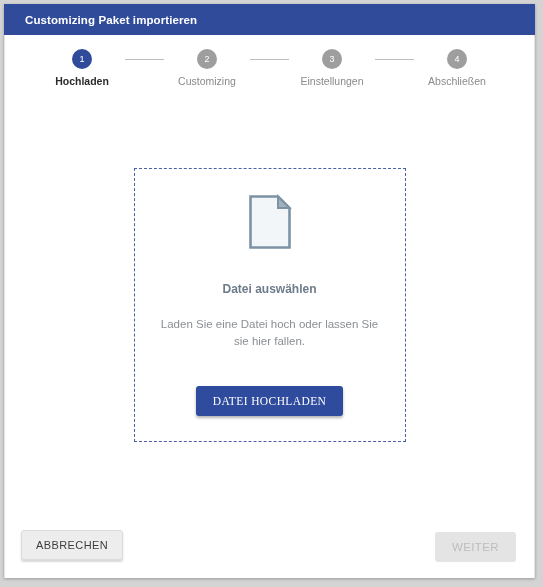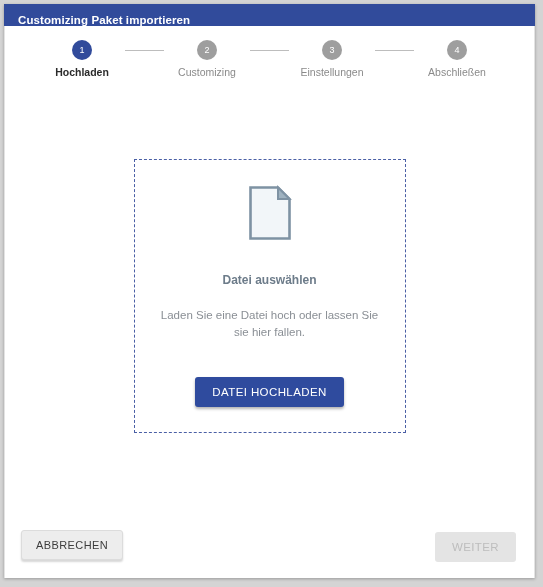--- a/index.html
+++ b/index.html
@@ -22,26 +22,26 @@
     width: 531px;
     height: 574px;
     background: #ffffff;
     box-sizing: border-box;
     box-shadow: 0 1px 3px rgba(0,0,0,0.28);
     display: flex;
     flex-direction: column;
   }
 
   #title-bar {
-    height: 22px;
+    height: 31px;
     background: #314b9b;
     color: #ffffff;
     display: flex;
-    align-items: flex-end;
-    padding-left: 14px;
+    align-items: center;
+    padding-left: 21px;
     flex: 0 0 auto;
   }
   #title-bar .title-text {
     font-size: 11.5px;
     font-weight: bold;
     letter-spacing: 0.1px;
   }
 
   #dialog-body {
     flex: 1 1 auto;
@@ -142,21 +142,21 @@
     margin-bottom: 28px;
   }
 
   #upload-button {
     background: #2f4b9e;
     color: #ffffff;
     border: none;
     border-radius: 3px;
     padding: 9px 17px;
     font-size: 11.5px;
-    font-family: Liberation Sans, sans-serif;
+    font-family: Liberation Serif, serif;
     letter-spacing: 0.4px;
     cursor: pointer;
     box-shadow: 0 2px 3px rgba(0,0,0,0.30);
   }
 
   
   #footer {
     flex: 0 0 auto;
     height: 66px;
     position: relative;

